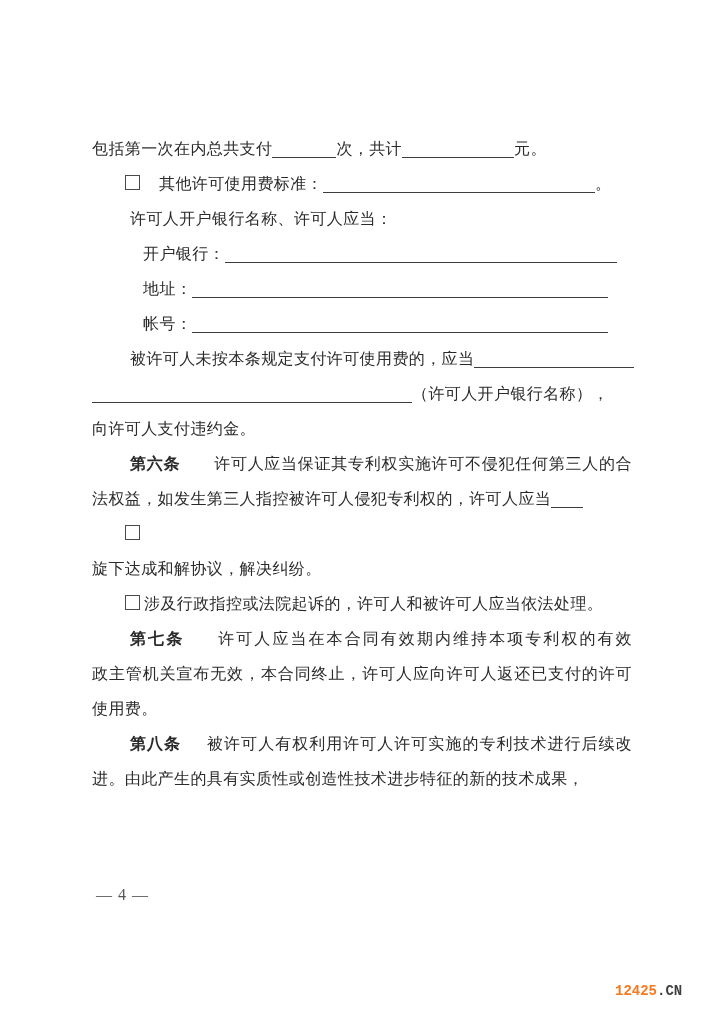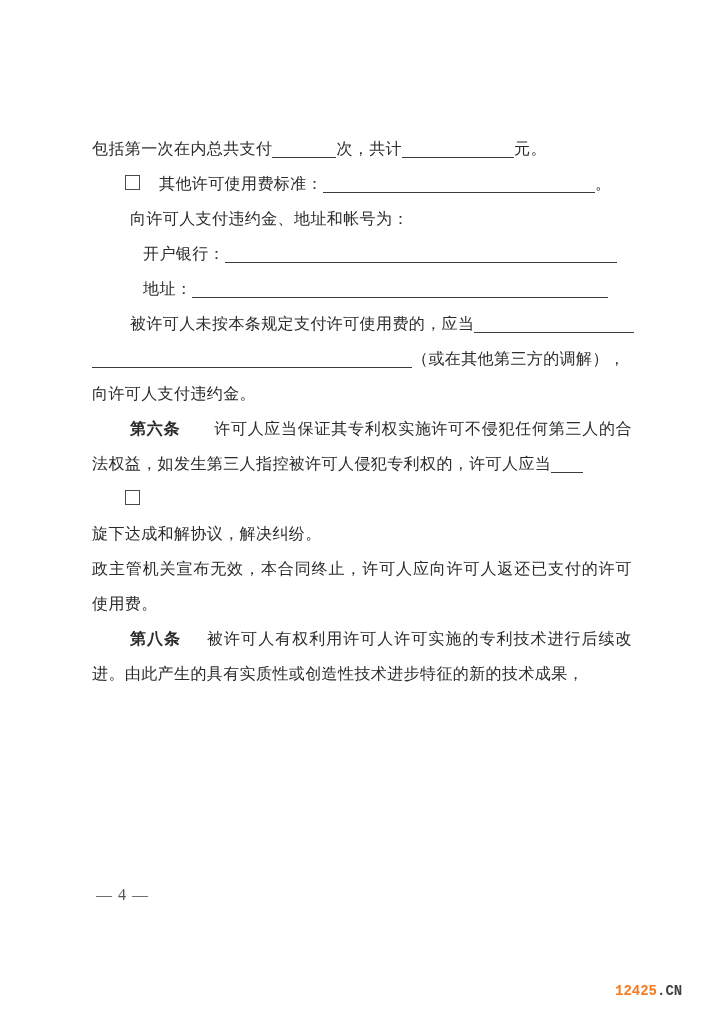--- a/index.html
+++ b/index.html
@@ -37,38 +37,41 @@
 
     <div class="ln">
       <span>包括第一次在内总共支付</span><span class="bl">________</span><span>次，共计</span><span class="bl">______________</span><span>元。</span>
     </div>
 
     <div class="ln indcb">
       <span class="cb gap"></span><span>其他许可使用费标准：</span><span class="bl">__________________________________</span><span>。</span>
     </div>
 
     <div class="ln ind2">
-      <span>向许可人支付违约金、地址和帐号为：</span>
+      <span>许可人开户银行名称、许可人应当：</span>
     </div>
 
     <div class="ln ind3">
       <span>开户银行：</span><span class="bl">_________________________________________________</span>
     </div>
 
     <div class="ln ind3">
       <span>地址：</span><span class="bl">____________________________________________________</span>
     </div>
 
+    <div class="ln ind3">
+      <span>帐号：</span><span class="bl">____________________________________________________</span>
+    </div>
 
     <div class="ln ind2">
       <span>被许可人未按本条规定支付许可使用费的，应当</span><span class="bl">____________________</span>
     </div>
 
     <div class="ln">
-      <span class="bl">________________________________________</span><span>（或在其他第三方的调解），</span>
+      <span class="bl">________________________________________</span><span>（许可人开户银行名称），</span>
     </div>
 
     <div class="ln">
       <span>向许可人支付违约金。</span>
     </div>
 
     <div class="ln ind2 jst">
       <span class="art">第六条</span><span>许可人应当保证其专利权实施许可不侵犯任何第三人的合</span>
     </div>
 
@@ -77,22 +80,28 @@
     </div>
 
     <div class="ln indcb jst">
       <span class="cb tight"></span>
     </div>
 
     <div class="ln">
       <span>旋下达成和解协议，解决纠纷。</span>
     </div>
 
+    <div class="ln indcb">
+      <span class="cb tight"></span><span>涉及行政指控或法院起诉的，许可人和被许可人应当依法处理。</span>
+    </div>
 
 
+    <div class="ln ind2 jst">
+      <span class="art">第七条</span><span>许可人应当在本合同有效期内维持本项专利权的有效</span>
+    </div>
 
 
     <div class="ln jst">
       <span>政主管机关宣布无效，本合同终止，许可人应向许可人返还已支付的许可</span>
     </div>
 
     <div class="ln">
       <span>使用费。</span>
     </div>
 

